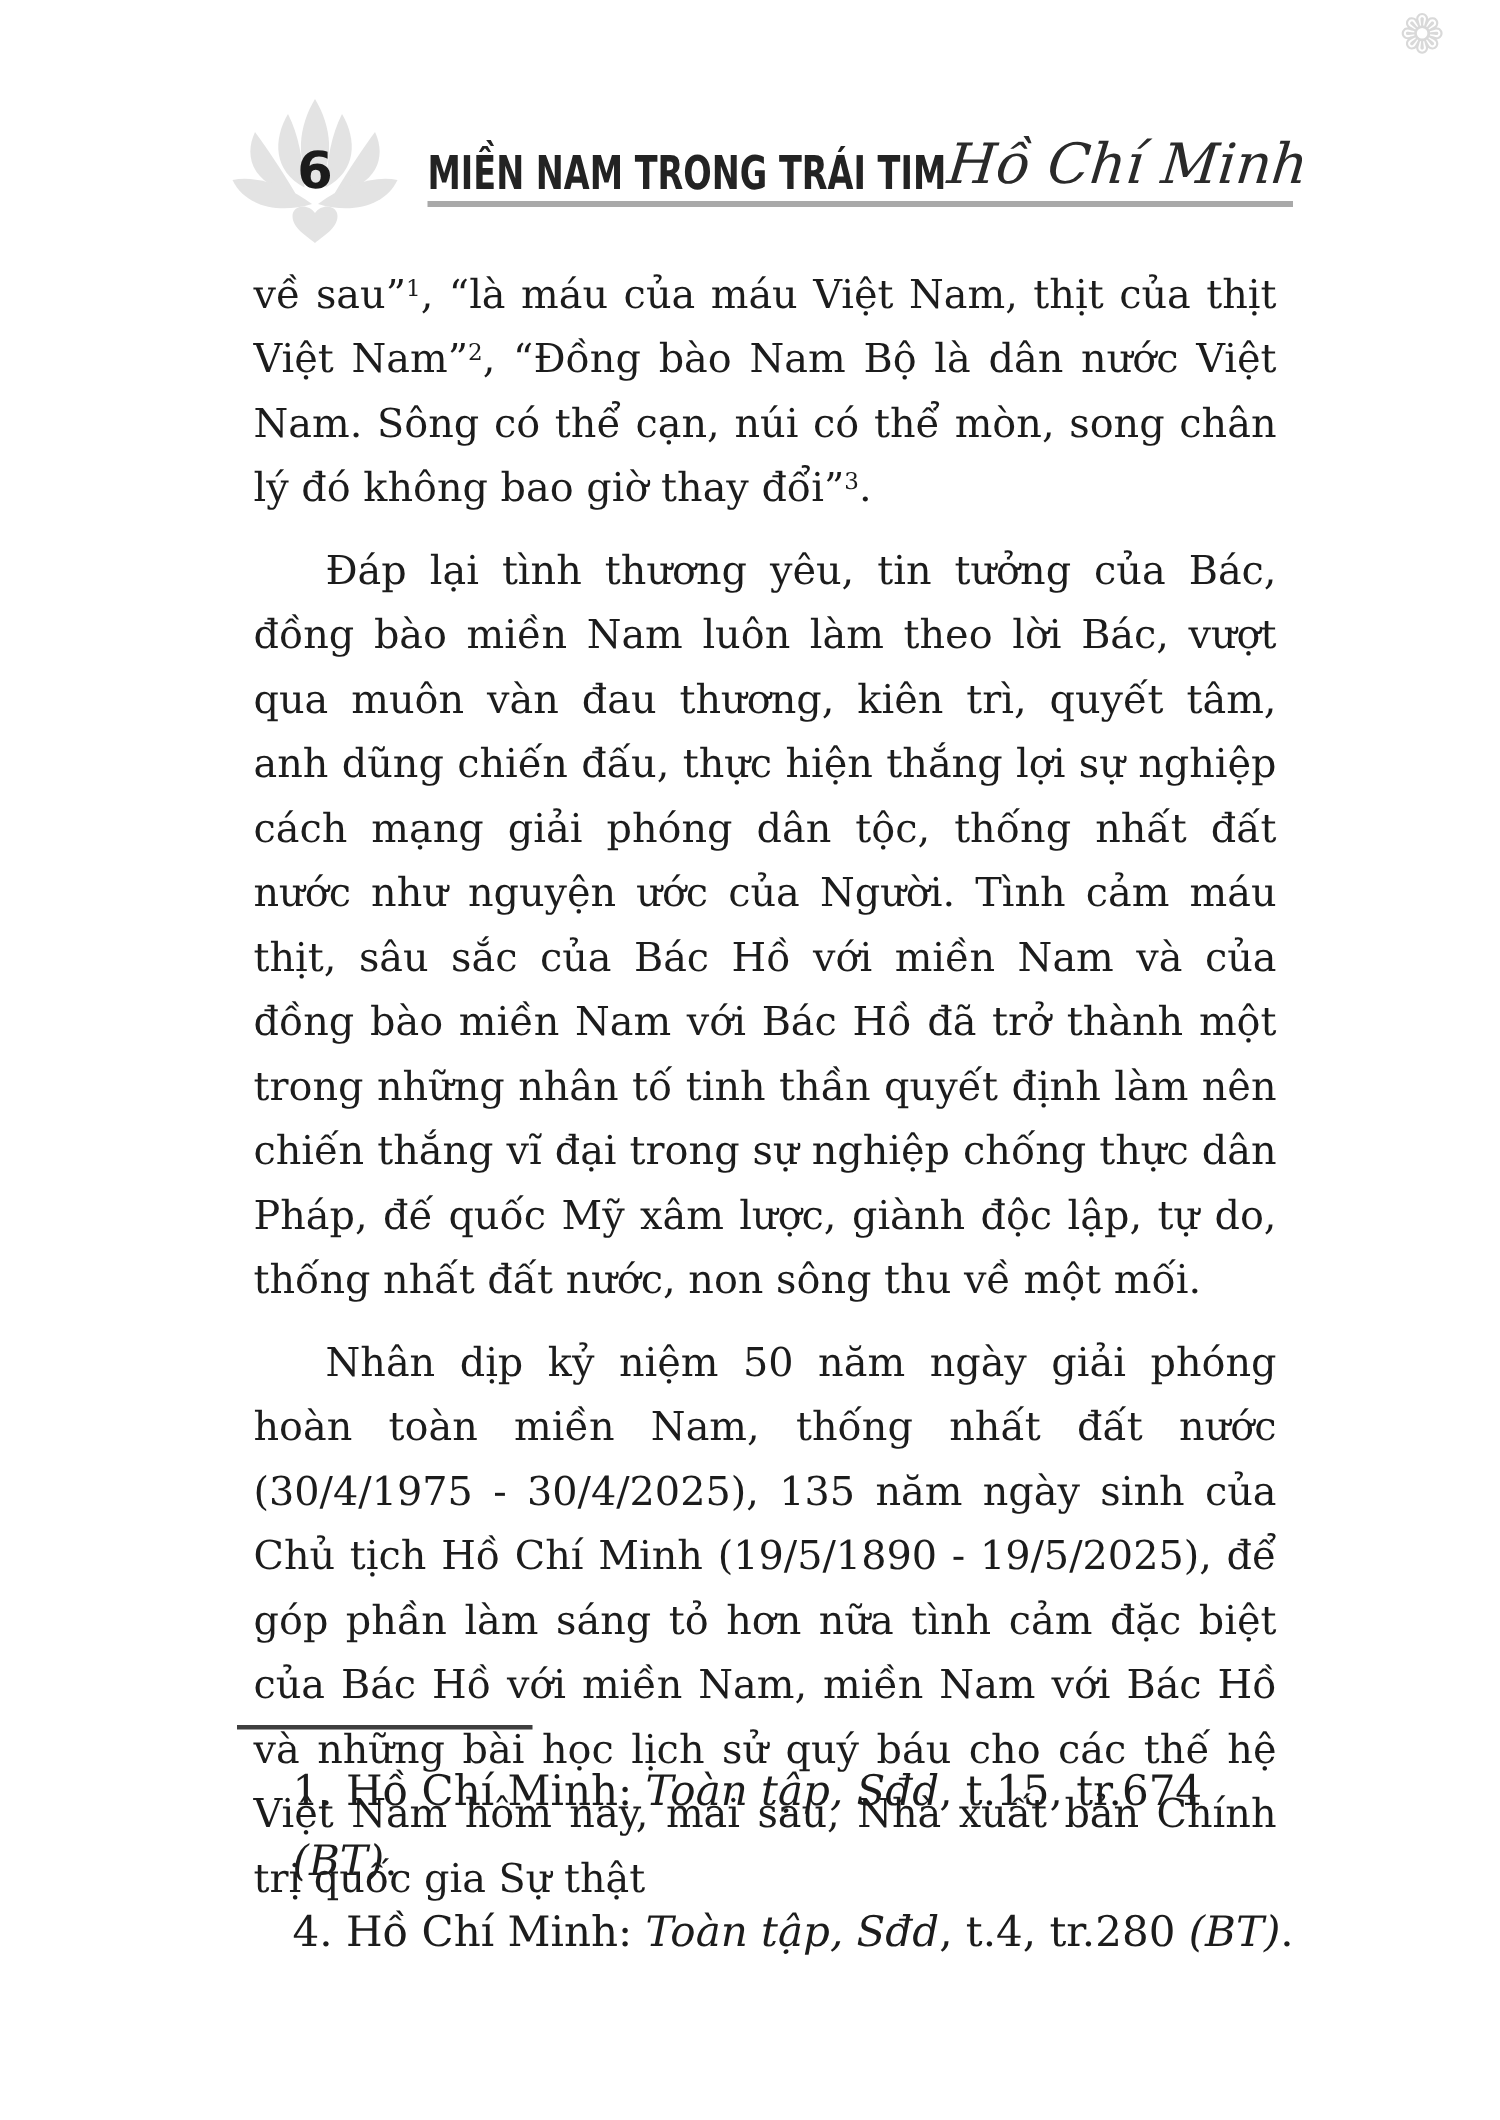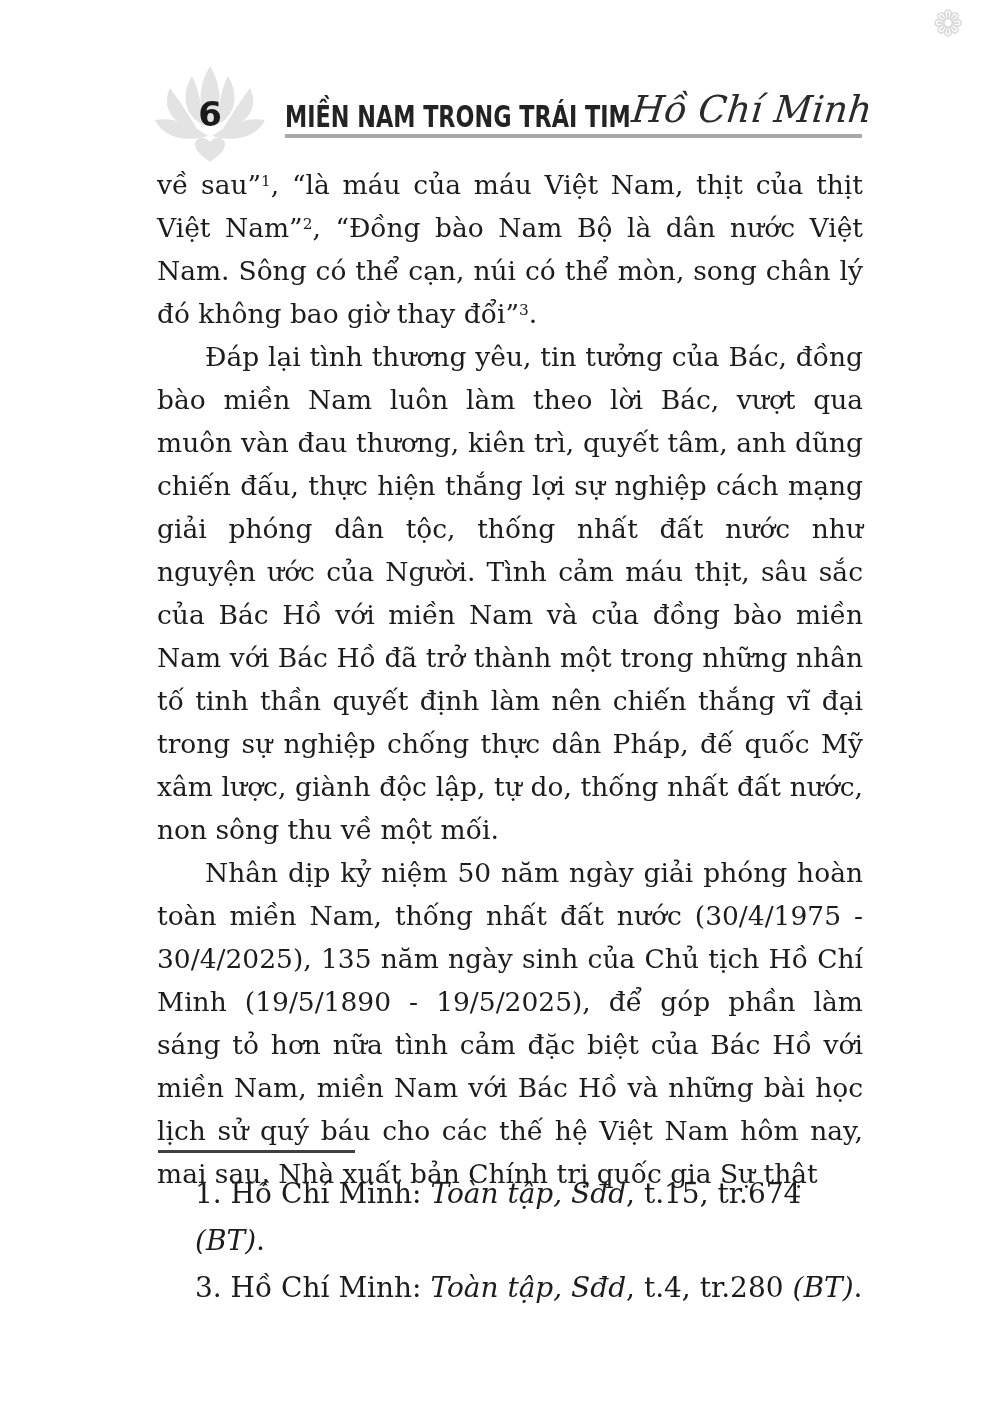--- a/index.html
+++ b/index.html
@@ -74,21 +74,21 @@
   
   .body-text {
     position: absolute;
     left: 157px;
     top: 163px;
     width: 706px;
     font-size: 26.5px;
     line-height: 43px;
     text-align: justify;
   }
-  .body-text p { margin: 0; }
+  .body-text p { margin: 12px; }
   .body-text p.indent { text-indent: 48px; }
   sup.fnref {
     font-size: 0.58em;
     line-height: 0;
     position: relative;
     top: -0.55em;
     vertical-align: baseline;
   }
 
   
@@ -142,16 +142,16 @@
 
   <main class="body-text" id="body-text">
       <p class=""><span>về sau”</span><sup class="fnref">1</sup><span>, “là máu của máu Việt Nam, thịt của thịt Việt Nam”</span><sup class="fnref">2</sup><span>, “Đồng bào Nam Bộ là dân nước Việt Nam. Sông có thể cạn, núi có thể mòn, song chân lý đó không bao giờ thay đổi”</span><sup class="fnref">3</sup><span>.</span></p>
       <p class="indent"><span>Đáp lại tình thương yêu, tin tưởng của Bác, đồng bào miền Nam luôn làm theo lời Bác, vượt qua muôn vàn đau thương, kiên trì, quyết tâm, anh dũng chiến đấu, thực hiện thắng lợi sự nghiệp cách mạng giải phóng dân tộc, thống nhất đất nước như nguyện ước của Người. Tình cảm máu thịt, sâu sắc của Bác Hồ với miền Nam và của đồng bào miền Nam với Bác Hồ đã trở thành một trong những nhân tố tinh thần quyết định làm nên chiến thắng vĩ đại trong sự nghiệp chống thực dân Pháp, đế quốc Mỹ xâm lược, giành độc lập, tự do, thống nhất đất nước, non sông thu về một mối.</span></p>
       <p class="indent"><span>Nhân dịp kỷ niệm 50 năm ngày giải phóng hoàn toàn miền Nam, thống nhất đất nước (30/4/1975 - 30/4/2025), 135 năm ngày sinh của Chủ tịch Hồ Chí Minh (19/5/1890 - 19/5/2025), để góp phần làm sáng tỏ hơn nữa tình cảm đặc biệt của Bác Hồ với miền Nam, miền Nam với Bác Hồ và những bài học lịch sử quý báu cho các thế hệ Việt Nam hôm nay, mai sau, Nhà xuất bản Chính trị quốc gia Sự thật</span></p>
     </main>
 
   <div class="footnote-rule"></div>
   <section class="footnotes" id="footnotes">
       <p><span>1. Hồ Chí Minh: </span><span class="it">Toàn tập, Sđd</span><span>, t.15, tr.674 </span><span class="it">(BT)</span><span>.</span></p>
-      <p><span>3. Hồ Chí Minh: </span><span class="it">Toàn tập, Sđd</span><span>, t.4, tr.280 </span><span class="it">(BT)</span><span>.</span></p>
+      <p><span>4. Hồ Chí Minh: </span><span class="it">Toàn tập, Sđd</span><span>, t.4, tr.280 </span><span class="it">(BT)</span><span>.</span></p>
     </section>
 
 </div>
 
 </body></html>

